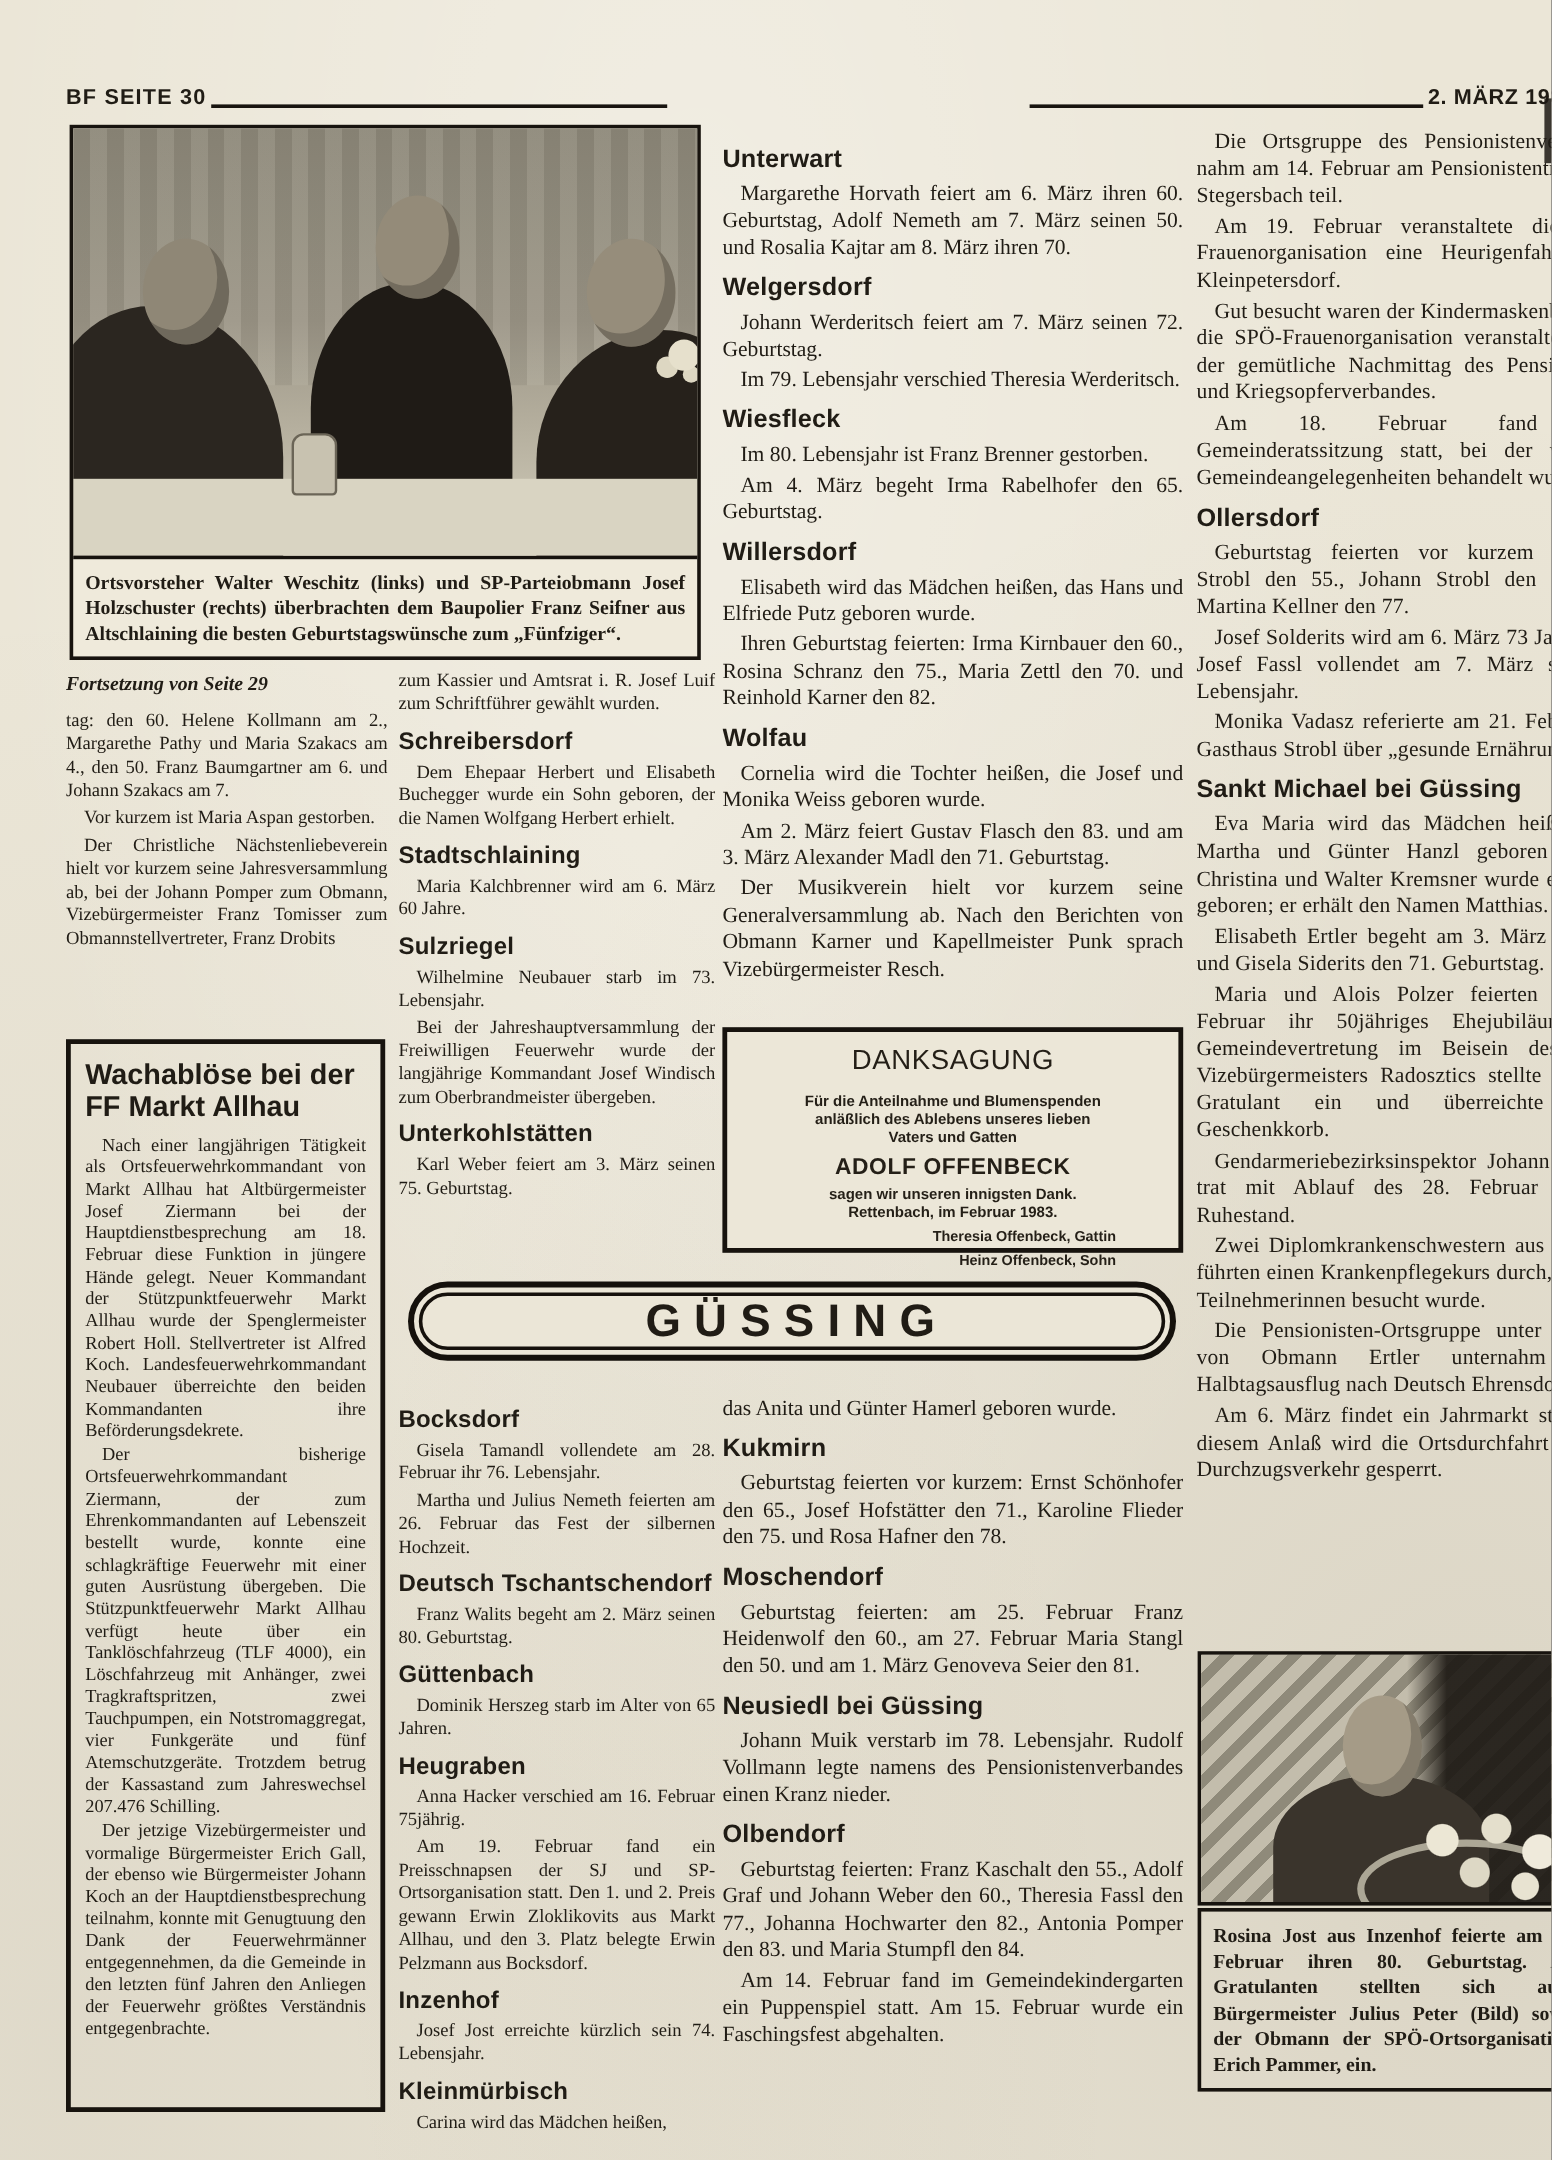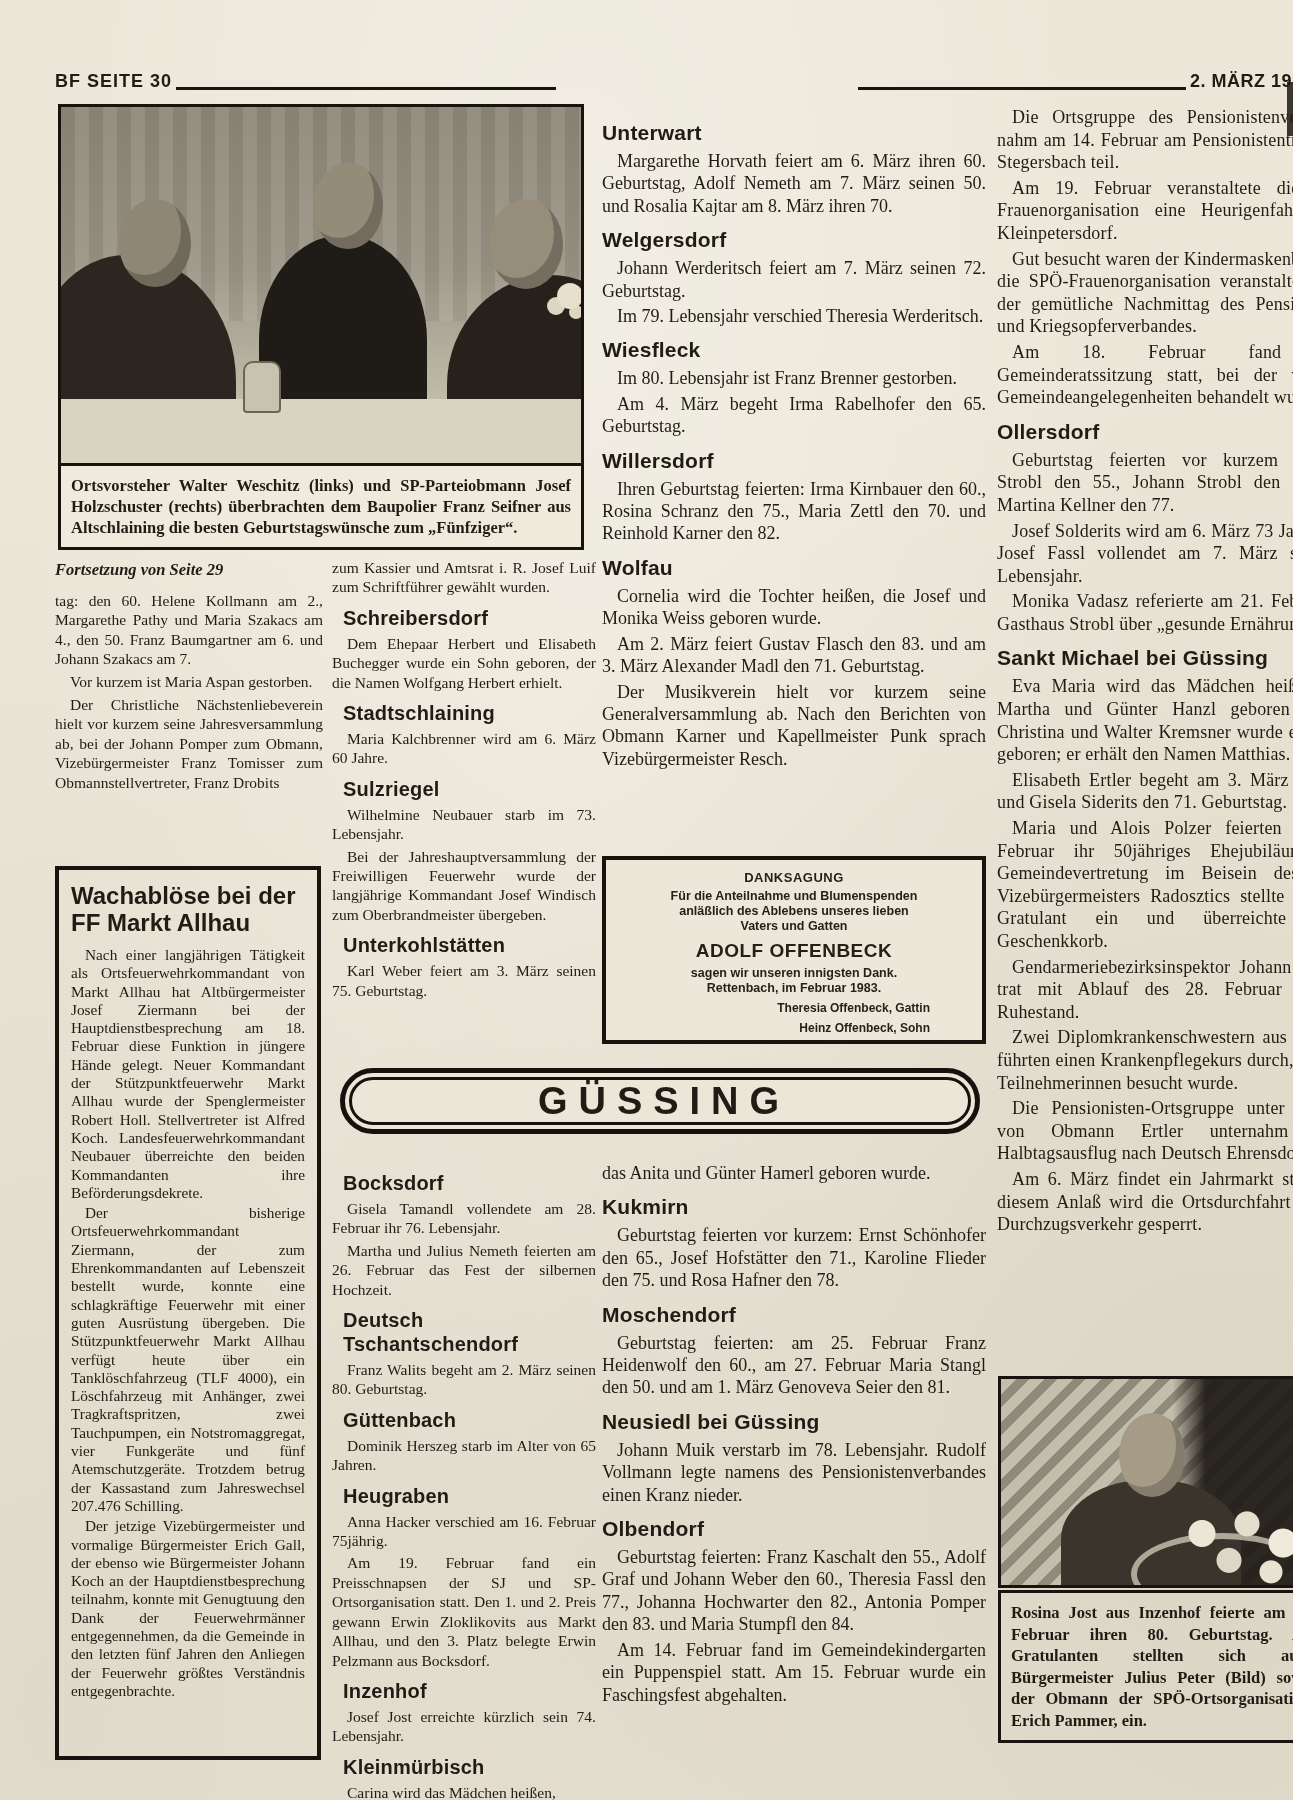--- a/index.html
+++ b/index.html
@@ -44,21 +44,21 @@
     border-radius:10px 10px 4px 4px;}
   .s-flower{left:496px;top:176px;width:26px;height:26px;background:#e6e0cc;border-radius:50%;
     box-shadow:-14px 10px 0 -4px #ddd7c2, 6px 16px 0 -6px #ddd7c2;}
   .photo-cap{border-top:3px solid #17130e;padding:9px 10px;font-weight:700;font-size:16.5px;
     line-height:21px;text-align:justify;}
 
   
   .textcol{text-align:justify;}
   .textcol p{margin:0 0 3px;text-indent:15px;}
   .textcol p.lead{text-indent:0;}
-  .town{font:700 20px/24px "Liberation Sans",sans-serif;margin:9px 11px 4px;text-align:left;letter-spacing:.2px;}
+  .town{font:700 20px/24px "Liberation Sans",sans-serif;margin:9px 0 4px;text-align:left;letter-spacing:.2px;}
   .col1{left:55px;top:560px;width:268px;height:300px;font-size:15.5px;line-height:19.6px;overflow:hidden;}
   .cont-label{font-style:italic;font-weight:700;font-size:16.5px;margin:0 0 11px;text-align:left;}
   .col2{left:332px;top:558px;width:264px;height:502px;font-size:15.5px;line-height:19.4px;overflow:hidden;}
   .col2b{left:332px;top:1162px;width:264px;height:638px;font-size:15.5px;line-height:19.4px;overflow:hidden;}
   .col3{left:602px;top:110px;width:384px;height:746px;font-size:18px;line-height:22.4px;overflow:hidden;}
   .col3b{left:602px;top:1162px;width:384px;height:638px;font-size:18px;line-height:22.4px;overflow:hidden;}
   .col3 .town,.col3b .town,.col4 .town{font-size:21px;line-height:25px;margin:10px 0 5px;}
   .col4{left:997px;top:106px;width:358px;height:1262px;font-size:18px;line-height:22.6px;
     letter-spacing:.2px;overflow:hidden;}
 
@@ -66,21 +66,21 @@
   .boxart{left:55px;top:866px;width:266px;height:894px;border:4px solid #17130e;
     padding:10px 12px;box-sizing:border-box;overflow:hidden;
     font-size:15.3px;line-height:18.3px;text-align:justify;}
   .boxart p{margin:0 0 2px;text-indent:14px;}
   .boxart h2{font:800 24px/27px "Liberation Sans",sans-serif;margin:2px 0 10px;text-align:left;}
 
   
   .danksagung{left:602px;top:856px;width:384px;height:188px;border:4px solid #17130e;
     box-sizing:border-box;background:#ece7d8;padding:10px 10px 6px;text-align:center;
     font-family:"Liberation Sans",sans-serif;color:#241f17;}
-  .dk-title{font-weight:700;font-size:13px;letter-spacing:.5px;margin-bottom:4px;}
+  .dk-title{font-weight:400;font-size:23px;letter-spacing:.5px;margin-bottom:14px;}
   .dk-body{font-size:12.5px;line-height:15px;width:256px;margin:0 auto;font-weight:600;}
   .dk-name{font-weight:800;font-size:19px;margin:6px 0 4px;letter-spacing:.5px;}
   .dk-sub{font-size:12.5px;line-height:15px;font-weight:600;}
   .dk-sign{font-size:12px;line-height:15px;text-align:right;padding-right:42px;margin-top:5px;font-weight:700;}
 
   
   .banner{left:340px;top:1068px;width:640px;height:66px;border:5px solid #15110c;
     border-radius:36px;padding:4px;box-sizing:border-box;background:#ebe6d7;}
   .banner-inner{height:100%;border:3px solid #15110c;border-radius:26px;box-sizing:border-box;
     display:flex;align-items:center;justify-content:center;}
@@ -172,20 +172,21 @@
     <div>
         <h3 class="town">Unterwart</h3>
         <p>Margarethe Horvath feiert am 6. März ihren 60. Geburtstag, Adolf Nemeth am 7. März seinen 50. und Rosalia Kajtar am 8. März ihren 70.</p>
         <h3 class="town">Welgersdorf</h3>
         <p>Johann Werderitsch feiert am 7. März seinen 72. Geburtstag.</p>
         <p>Im 79. Lebensjahr verschied Theresia Werderitsch.</p>
         <h3 class="town">Wiesfleck</h3>
         <p>Im 80. Lebensjahr ist Franz Brenner gestorben.</p>
         <p>Am 4. März begeht Irma Rabelhofer den 65. Geburtstag.</p>
         <h3 class="town">Willersdorf</h3>
+        <p>Elisabeth wird das Mädchen heißen, das Hans und Elfriede Putz geboren wurde.</p>
         <p>Ihren Geburtstag feierten: Irma Kirnbauer den 60., Rosina Schranz den 75., Maria Zettl den 70. und Reinhold Karner den 82.</p>
         <h3 class="town">Wolfau</h3>
         <p>Cornelia wird die Tochter heißen, die Josef und Monika Weiss geboren wurde.</p>
         <p>Am 2. März feiert Gustav Flasch den 83. und am 3. März Alexander Madl den 71. Geburtstag.</p>
         <p>Der Musikverein hielt vor kurzem seine Generalversammlung ab. Nach den Berichten von Obmann Karner und Kapellmeister Punk sprach Vizebürgermeister Resch.</p>
       </div>
   </div>
 
   <div class="abs danksagung">
     <div class="dk-title">DANKSAGUNG</div>

